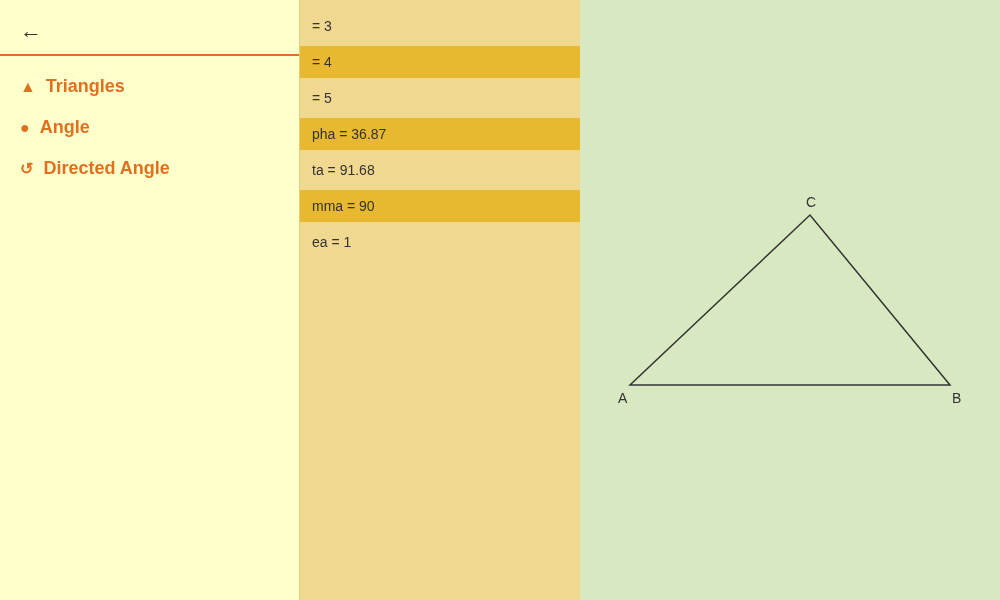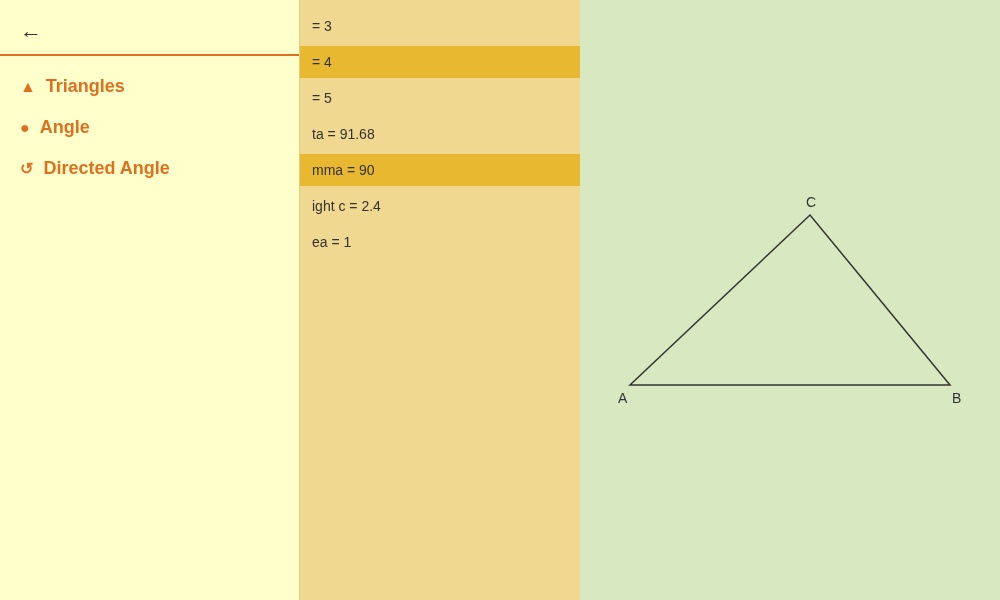--- a/index.html
+++ b/index.html
@@ -125,23 +125,23 @@
     </div>
   </div>
 </div>
 
 <div id="main">
 
   <div id="data-panel">
   <div class="data-row plain">= 3</div>
       <div class="data-row highlighted">= 4</div>
       <div class="data-row plain">= 5</div>
+      <div class="data-row highlighted">pha = 36.87</div>
       <div class="data-row plain">ta = 91.68</div>
       <div class="data-row highlighted">mma = 90</div>
-      <div class="data-row plain">ight c = 2.4</div>
       <div class="data-row plain">ea = 1</div>
     </div>
 
   <div id="canvas-area">
     <svg id="triangle-svg" width="380" height="230" viewBox="0 0 380 230">
 
       <polygon points="30,200 350,200 210,30" fill="none" stroke="#333" stroke-width="1.5"></polygon>
       <text x="18" y="218" font-size="14" fill="#333">A</text>
       <text x="352" y="218" font-size="14" fill="#333">B</text>
       <text x="206" y="22" font-size="14" fill="#333">C</text>

